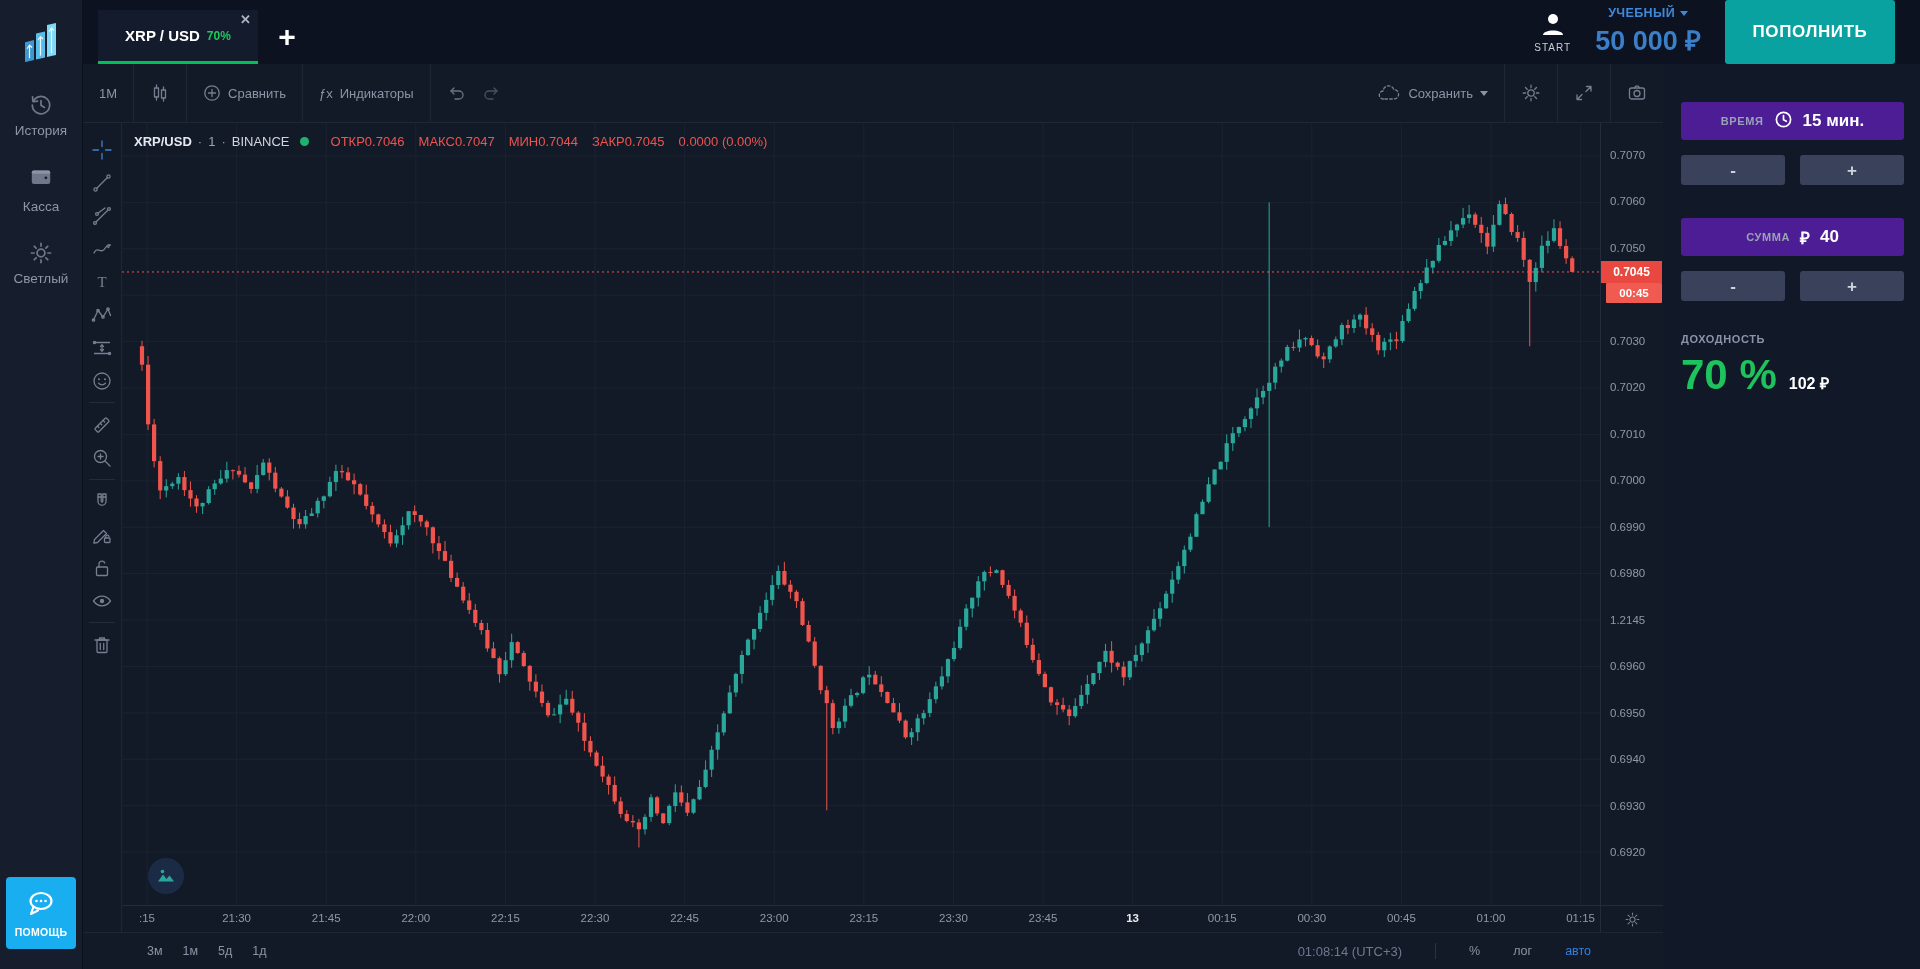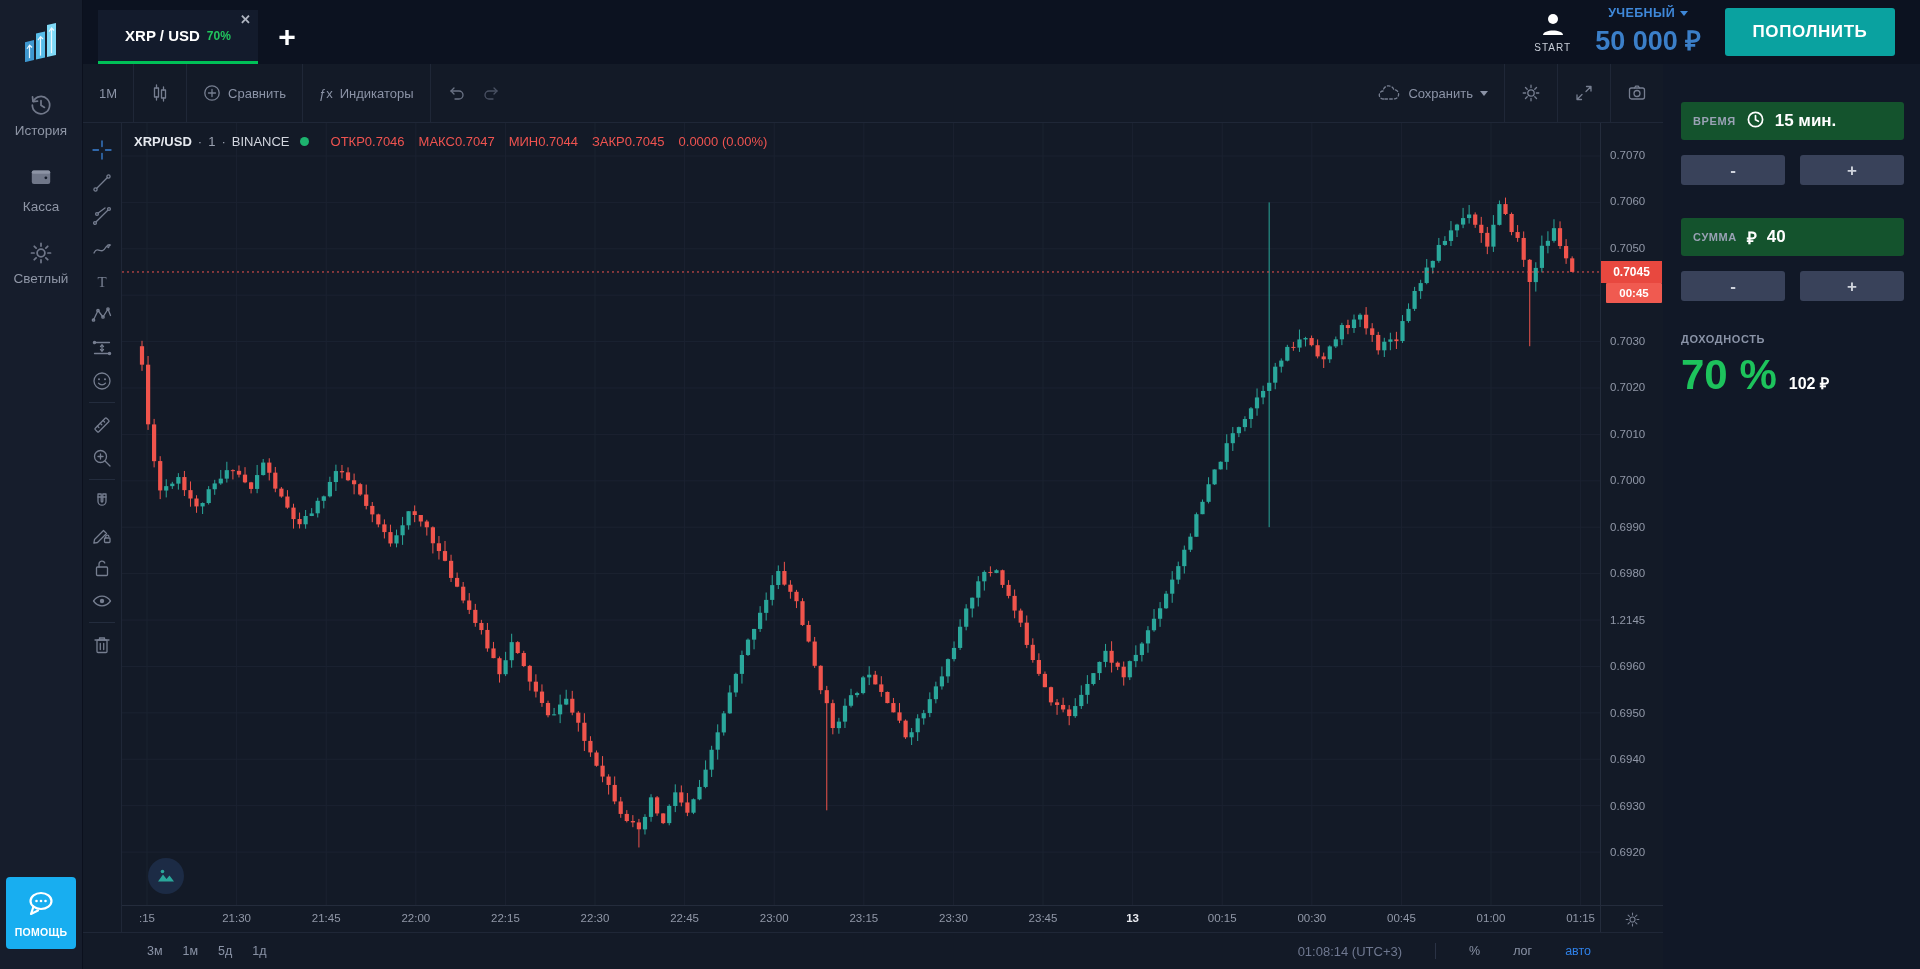--- a/index.html
+++ b/index.html
@@ -23,21 +23,21 @@
   .tab .payout{color:#21c55d;font-size:12px;font-weight:bold;}
   .tab .close{position:absolute;top:2px;right:7px;color:#aeb4c0;font-size:13px;font-weight:bold;cursor:pointer;}
   .add-tab{width:58px;height:54px;display:flex;align-items:center;justify-content:center;color:#fff;font-size:30px;font-weight:bold;cursor:pointer;}
   .top-right{margin-left:auto;display:flex;align-items:center;height:64px;padding-right:25px;gap:24px;}
   .avatar{display:flex;flex-direction:column;align-items:center;gap:1px;cursor:pointer;}
   .avatar .lbl{font-size:10px;color:#c9ced8;letter-spacing:1px;}
   .balance{display:flex;flex-direction:column;align-items:center;cursor:pointer;}
   .acct-type{font-size:12.5px;font-weight:bold;color:#3f88d9;letter-spacing:.4px;display:flex;align-items:center;gap:5px;}
   .caret{width:0;height:0;border-left:4.5px solid transparent;border-right:4.5px solid transparent;border-top:5px solid #3f88d9;}
   .bal-val{font-size:27px;font-weight:bold;color:#3b7fc9;margin-top:1px;}
-  .deposit-btn{width:170px;height:48px;background:#0aa2a0;border:none;border-radius:3px;color:#fff;font-size:17px;font-weight:bold;letter-spacing:.6px;cursor:pointer;font-family:inherit;}
+  .deposit-btn{width:170px;height:64px;background:#0aa2a0;border:none;border-radius:3px;color:#fff;font-size:17px;font-weight:bold;letter-spacing:.6px;cursor:pointer;font-family:inherit;}
 
   .body-row{flex:1;display:flex;min-height:0;}
   .main{flex:1;display:flex;flex-direction:column;background:#131a27;min-width:0;}
 
   
   .chart-toolbar{height:58px;display:flex;align-items:center;flex:none;color:#8b93a6;font-size:13px;}
   .tb-item{display:flex;align-items:center;gap:7px;padding:0 16px;height:100%;cursor:pointer;white-space:nowrap;}
   .tb-sep{width:1px;height:100%;background:#1f2737;flex:none;}
   .tb-right{margin-left:auto;display:flex;align-items:center;height:100%;}
   .fx{font-size:13px;color:#8b93a6;}
@@ -72,21 +72,21 @@
   .ranges{display:flex;gap:20px;padding-left:64px;}
   .ranges span{cursor:pointer;}
   .footer-right{margin-left:auto;display:flex;align-items:center;gap:33px;padding-right:72px;}
   .footer-right .clock{color:#6f7890;font-size:13px;cursor:pointer;}
   .fsep{width:1px;height:16px;background:#2a3245;}
   .footer-right .opt{cursor:pointer;}
   .footer-right .auto{color:#2f81e8;cursor:pointer;}
 
   
   .panel{width:257px;flex:none;background:#111827;display:flex;flex-direction:column;padding:38px 16px 26px 18px;position:relative;}
-  .field{height:38px;background:#14532d;border-radius:3px;display:flex;align-items:center;padding:0 12px;gap:10px;}
+  .field{height:38px;background:#4c1d95;border-radius:3px;display:flex;align-items:center;padding:0 12px;gap:10px;justify-content:center;}
   .field .flabel{font-size:11px;font-weight:bold;color:#9aa2b5;letter-spacing:.6px;}
   .field .fval{font-size:17px;font-weight:bold;color:#fff;}
   .field .rub{font-size:17px;font-weight:bold;color:#fff;}
   .steppers{display:flex;justify-content:space-between;margin-top:15px;}
   .step-btn{width:104px;height:30px;background:#39425a;border:none;border-radius:3px;color:#cfd3dc;font-size:17px;font-weight:bold;cursor:pointer;font-family:inherit;line-height:1;}
   .gap28{height:33px;}
   .payout-sec{margin-top:32px;}
   .payout-lbl{font-size:11px;font-weight:bold;color:#8b94a8;letter-spacing:.6px;}
   .payout-row{display:flex;align-items:baseline;gap:12px;margin-top:6px;}
   .payout-pct{font-size:42px;font-weight:bold;color:#1dc35c;}

